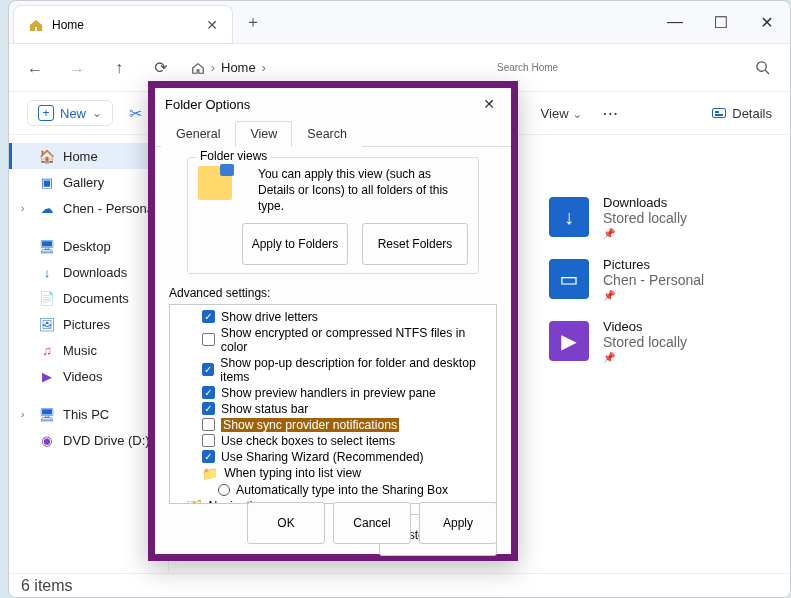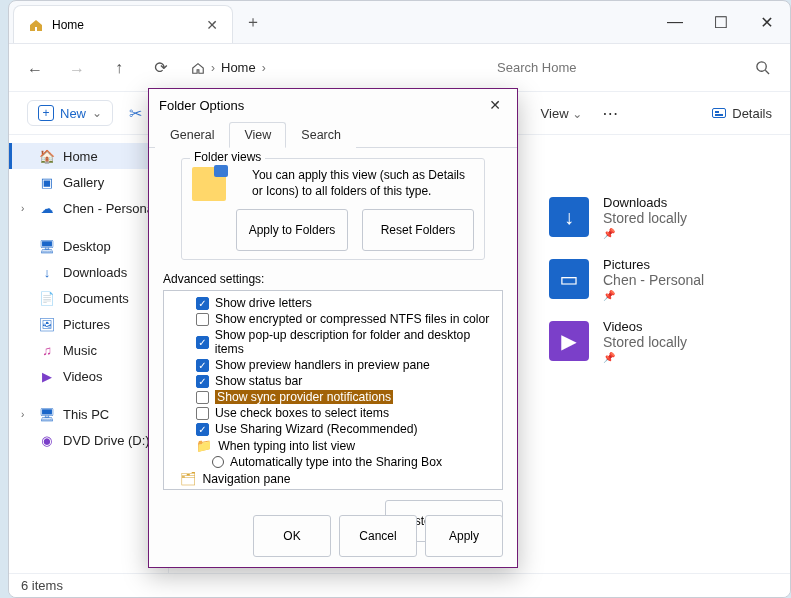--- a/index.html
+++ b/index.html
@@ -12,21 +12,21 @@
 .tab-title { font-size:12px; flex:1; }
 .tab-close { font-size:14px; color:#555; }
 .newtab { width:40px; display:flex; align-items:center; justify-content:center; color:#555; font-size:16px;}
 .wincontrols { margin-left:auto; display:flex; }
 .wincontrols div { width:46px; display:flex; align-items:center; justify-content:center; color:#333; }
 
 .toolbar { height:48px; background:#fff; border-top:1px solid #e5e8ee; display:flex; align-items:center; padding:0 6px; gap:2px;}
 .tbtn { width:40px; height:36px; display:flex; align-items:center; justify-content:center; color:#555; border-radius:4px; font-size:16px;}
 .crumb { display:flex; align-items:center; gap:6px; font-size:13px; color:#222; padding:0 8px;}
 .chev { color:#777; font-size:12px;}
-.search { margin-left:auto; width:250px; height:32px; border:none; background:transparent; font-size:13px; color:#1d4ed8; padding:0 8px;}
+.search { margin-left:auto; width:250px; height:32px; border:none; background:transparent; font-size:10px; color:#1d4ed8; padding:0 8px;}
 .searchico { color:#555; padding:0 14px;}
 
 .cmdbar { height:44px; background:#fff; border-top:1px solid #eceff4; border-bottom:1px solid #eceff4; display:flex; align-items:center; padding:0 18px; gap:12px;}
 .newbtn { display:flex; align-items:center; gap:6px; color:#1a66c9; font-size:13px; border:1px solid #dfe4ec; border-radius:6px; padding:4px 10px;}
 .plusico { width:16px; height:16px; border:1.5px solid #1a66c9; border-radius:3px; display:flex; align-items:center; justify-content:center; font-size:12px; line-height:1;}
 .cmdicon { color:#3a7bd5; font-size:16px; padding:4px;}
 .spacer { flex:1; }
 .viewbtn { font-size:13px; color:#333; }
 .dots { font-size:16px; letter-spacing:2px; color:#333; padding:0 8px;}
 .details { display:flex; align-items:center; gap:6px; font-size:13px; color:#333; }
@@ -44,24 +44,24 @@
 .nico { width:16px; height:16px; display:inline-flex; align-items:center; justify-content:center; font-size:13px;}
 
 .content { flex:1; padding:10px 20px; overflow:hidden;}
 .qa { display:flex; flex-direction:column; gap:18px; margin-left:360px; margin-top:50px;}
 .qa-item { display:flex; gap:14px; align-items:center;}
 .qa-ico { width:40px; height:40px; border-radius:4px; display:flex; align-items:center; justify-content:center; font-size:20px; color:#fff;}
 .qa-text .t1 { font-size:13px; color:#111;}
 .qa-text .t2 { font-size:14px; color:#666;}
 .pin { font-size:10px; color:#999; margin-top:2px;}
 
-.status { height:24px; border-top:1px solid #eceff4; background:#fff; font-size:13px; color:#444; display:flex; align-items:center; padding:0 12px;}
-
-
-.dialog { position:absolute; left:148px; top:88px; width:370px; height:480px; background:#fdfdfd; border:1px solid #701a75; box-shadow:0 8px 24px rgba(0,0,0,.25); }
+.status { height:24px; border-top:1px solid #eceff4; background:#fff; font-size:16px; color:#444; display:flex; align-items:center; padding:0 12px;}
+
+
+.dialog { position:absolute; left:148px; top:81px; width:370px; height:480px; background:#fdfdfd; border:7px solid #701a75; box-shadow:0 8px 24px rgba(0,0,0,.25); }
 .dlg-title { height:32px; display:flex; align-items:center; padding:0 10px; font-size:13px;}
 .dlg-close { margin-left:auto; font-size:14px; color:#333; padding:2px 6px;}
 .tabs { display:flex; border-bottom:1px solid #d7dbe2; padding-left:6px; gap:0;}
 .tabh { padding:5px 14px; font-size:12.5px; color:#333; border:1px solid transparent; position:relative; top:1px; background:#fdfdfd;}
 .tabh.active { border:1px solid #d7dbe2; border-bottom:1px solid #fdfdfd; border-radius:3px 3px 0 0;}
 .group { margin:10px 32px 0; }
 .group-box { border:1px solid #d7dbe2; border-radius:3px; padding:8px 10px; position:relative;}
 .group-label { position:absolute; top:-9px; left:8px; background:#fdfdfd; padding:0 4px; font-size:12px;}
 .fv-row { display:flex; gap:26px; align-items:flex-start;}
 .fv-ico { width:34px; height:34px; background:#ffd76a; border-radius:2px; position:relative;}

